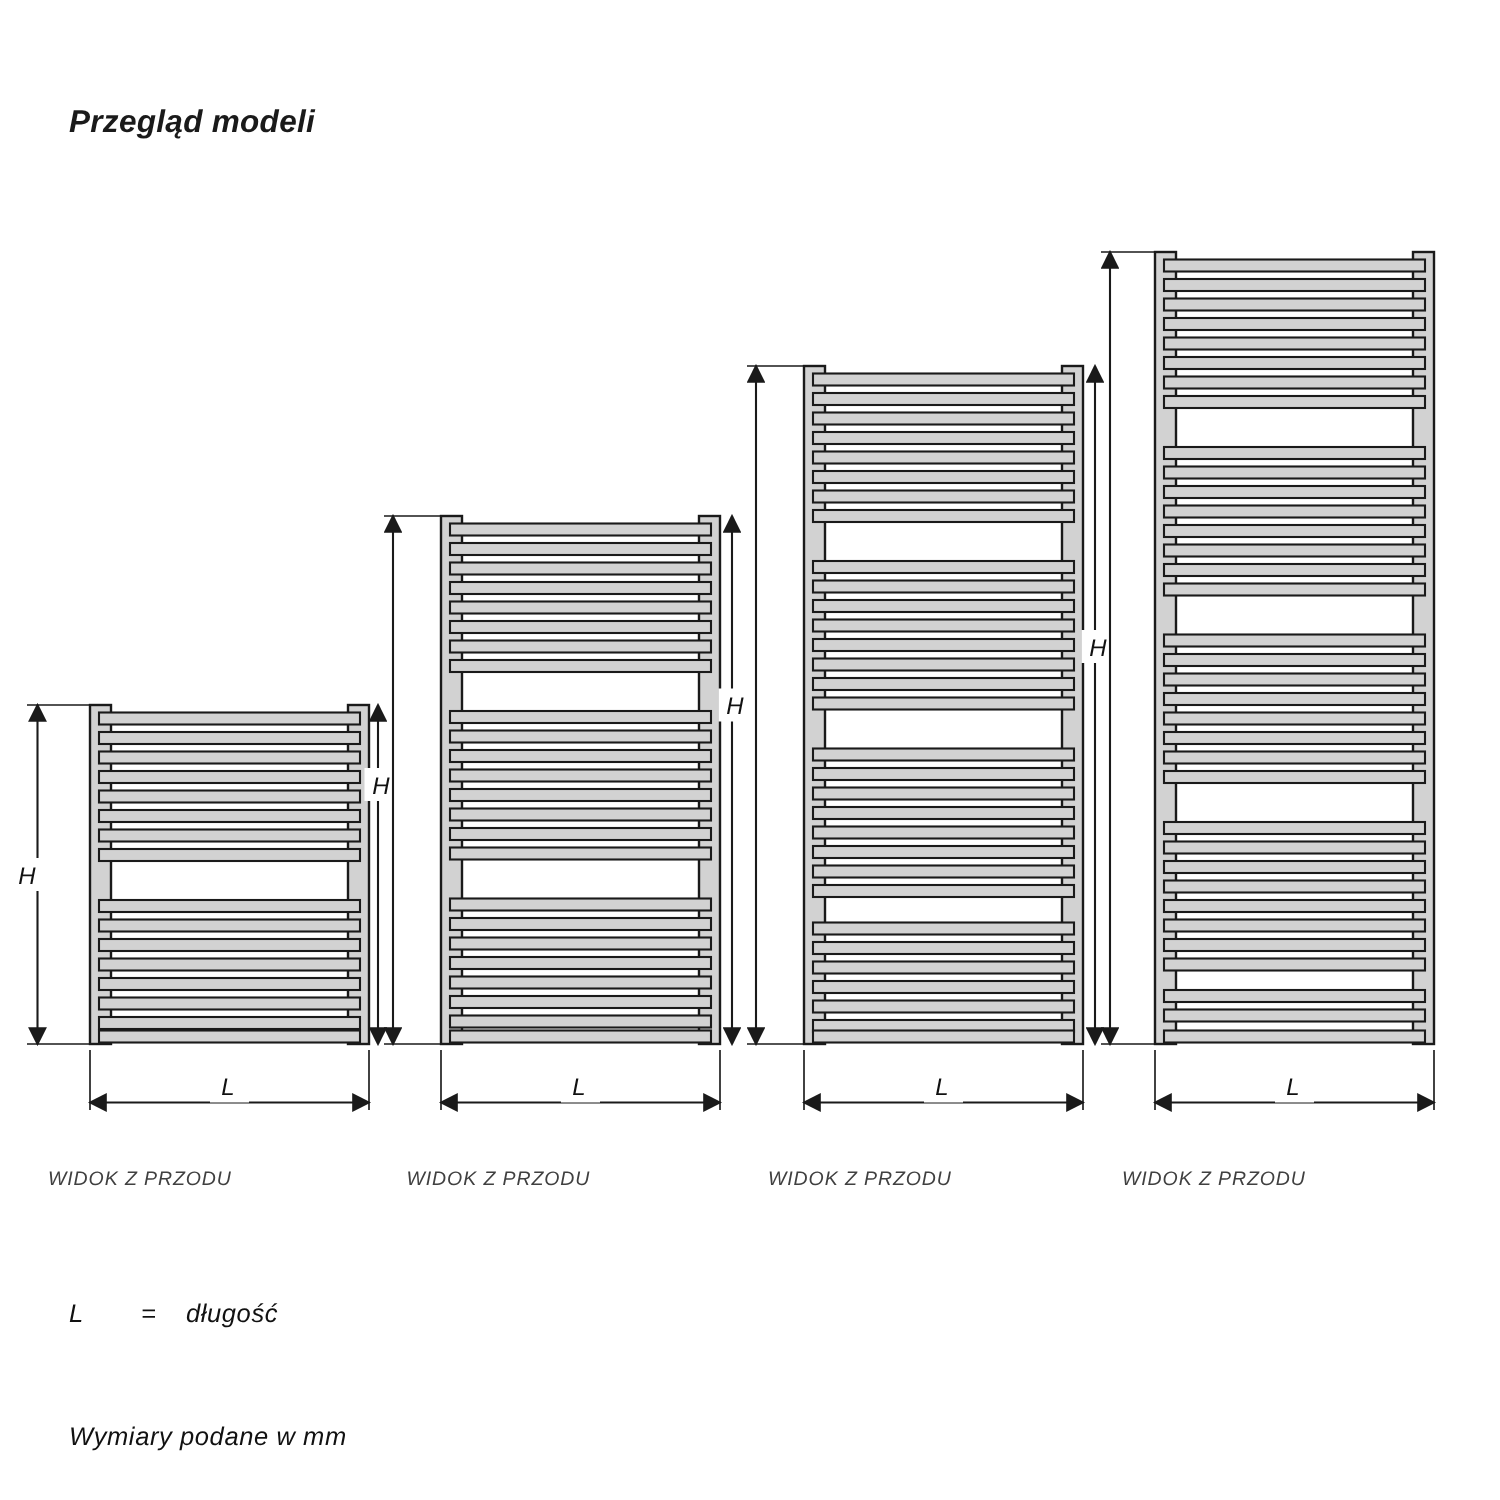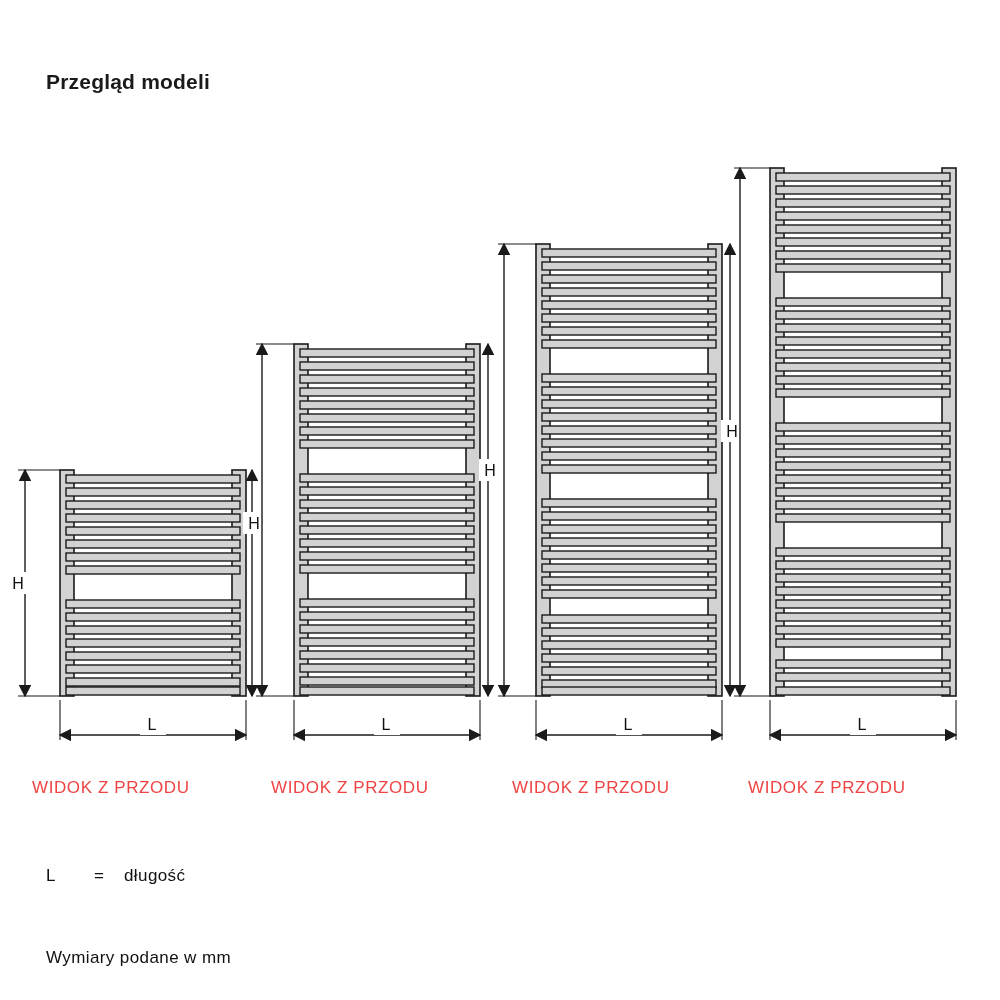--- a/index.html
+++ b/index.html
@@ -11,42 +11,43 @@
     width: 1000px;
     height: 1000px;
     font-family: "Liberation Sans", sans-serif;
     color: #1a1a1a;
     position: relative;
     overflow: hidden;
   }
   .page {
     position: absolute;
     inset: 0;
+    font-style: italic;
   }
   .title {
     position: absolute;
     left: 46px;
     top: 70px;
     font-size: 21px;
     font-weight: bold;
     letter-spacing: 0.2px;
   }
   .stage {
     position: absolute;
     left: 0;
     top: 0;
     width: 1000px;
     height: 1000px;
   }
   .caption {
     position: absolute;
-    font-size: 17px;
+    font-size: 13px;
     letter-spacing: 0.6px;
     white-space: nowrap;
-    color: #ef4444;
+    color: #404040;
   }
   .legend {
     position: absolute;
     font-size: 17px;
     letter-spacing: 0.4px;
     white-space: nowrap;
     color: #111;
   }
   .legend-l {
     left: 46px;

